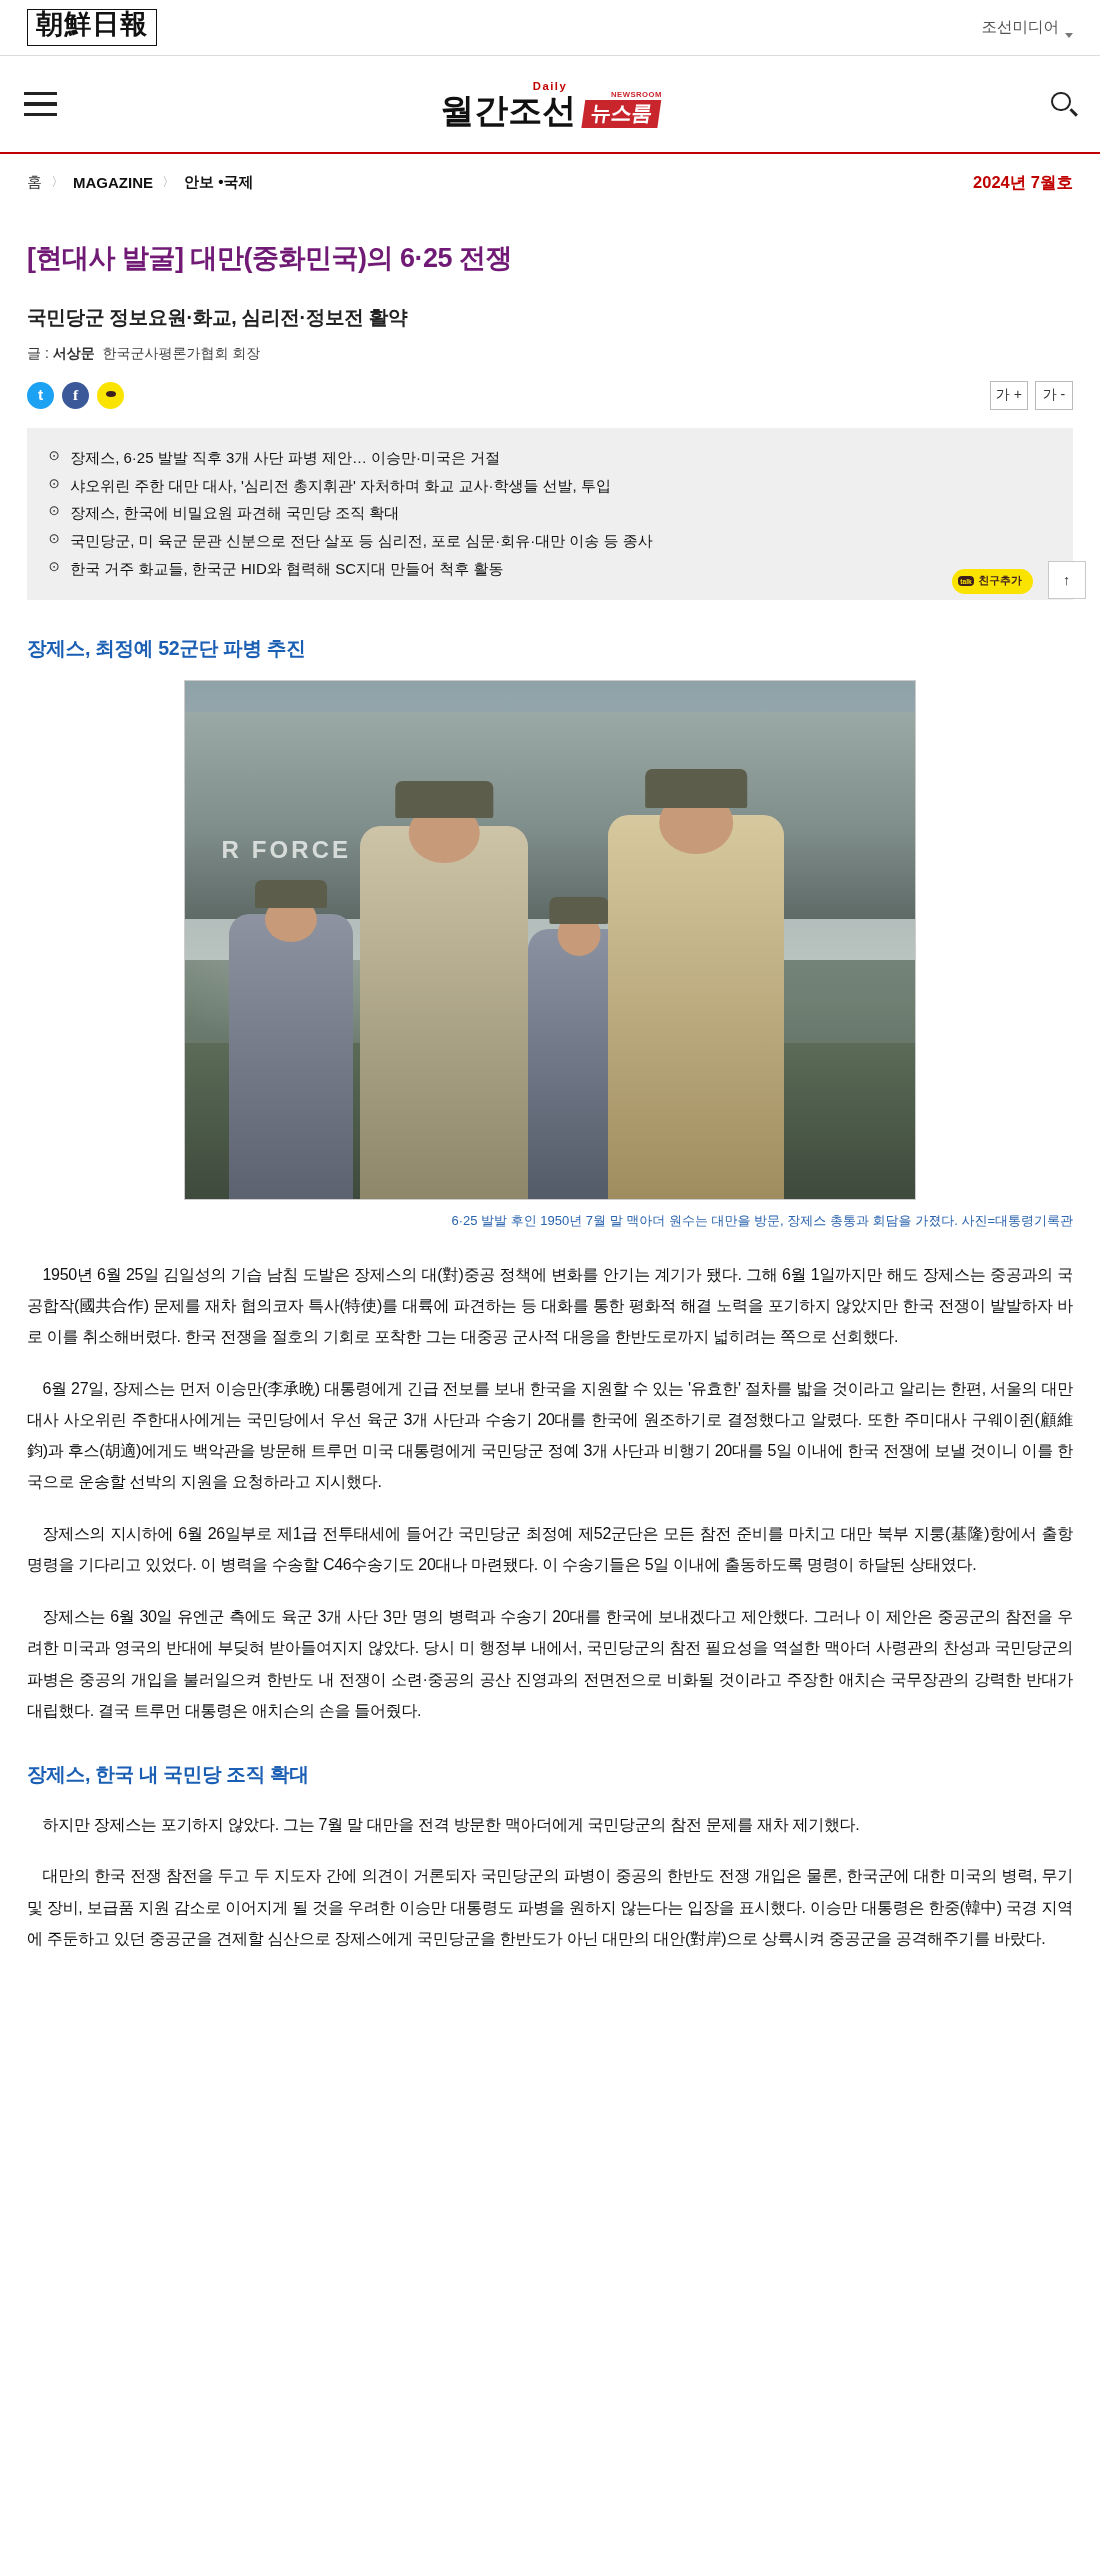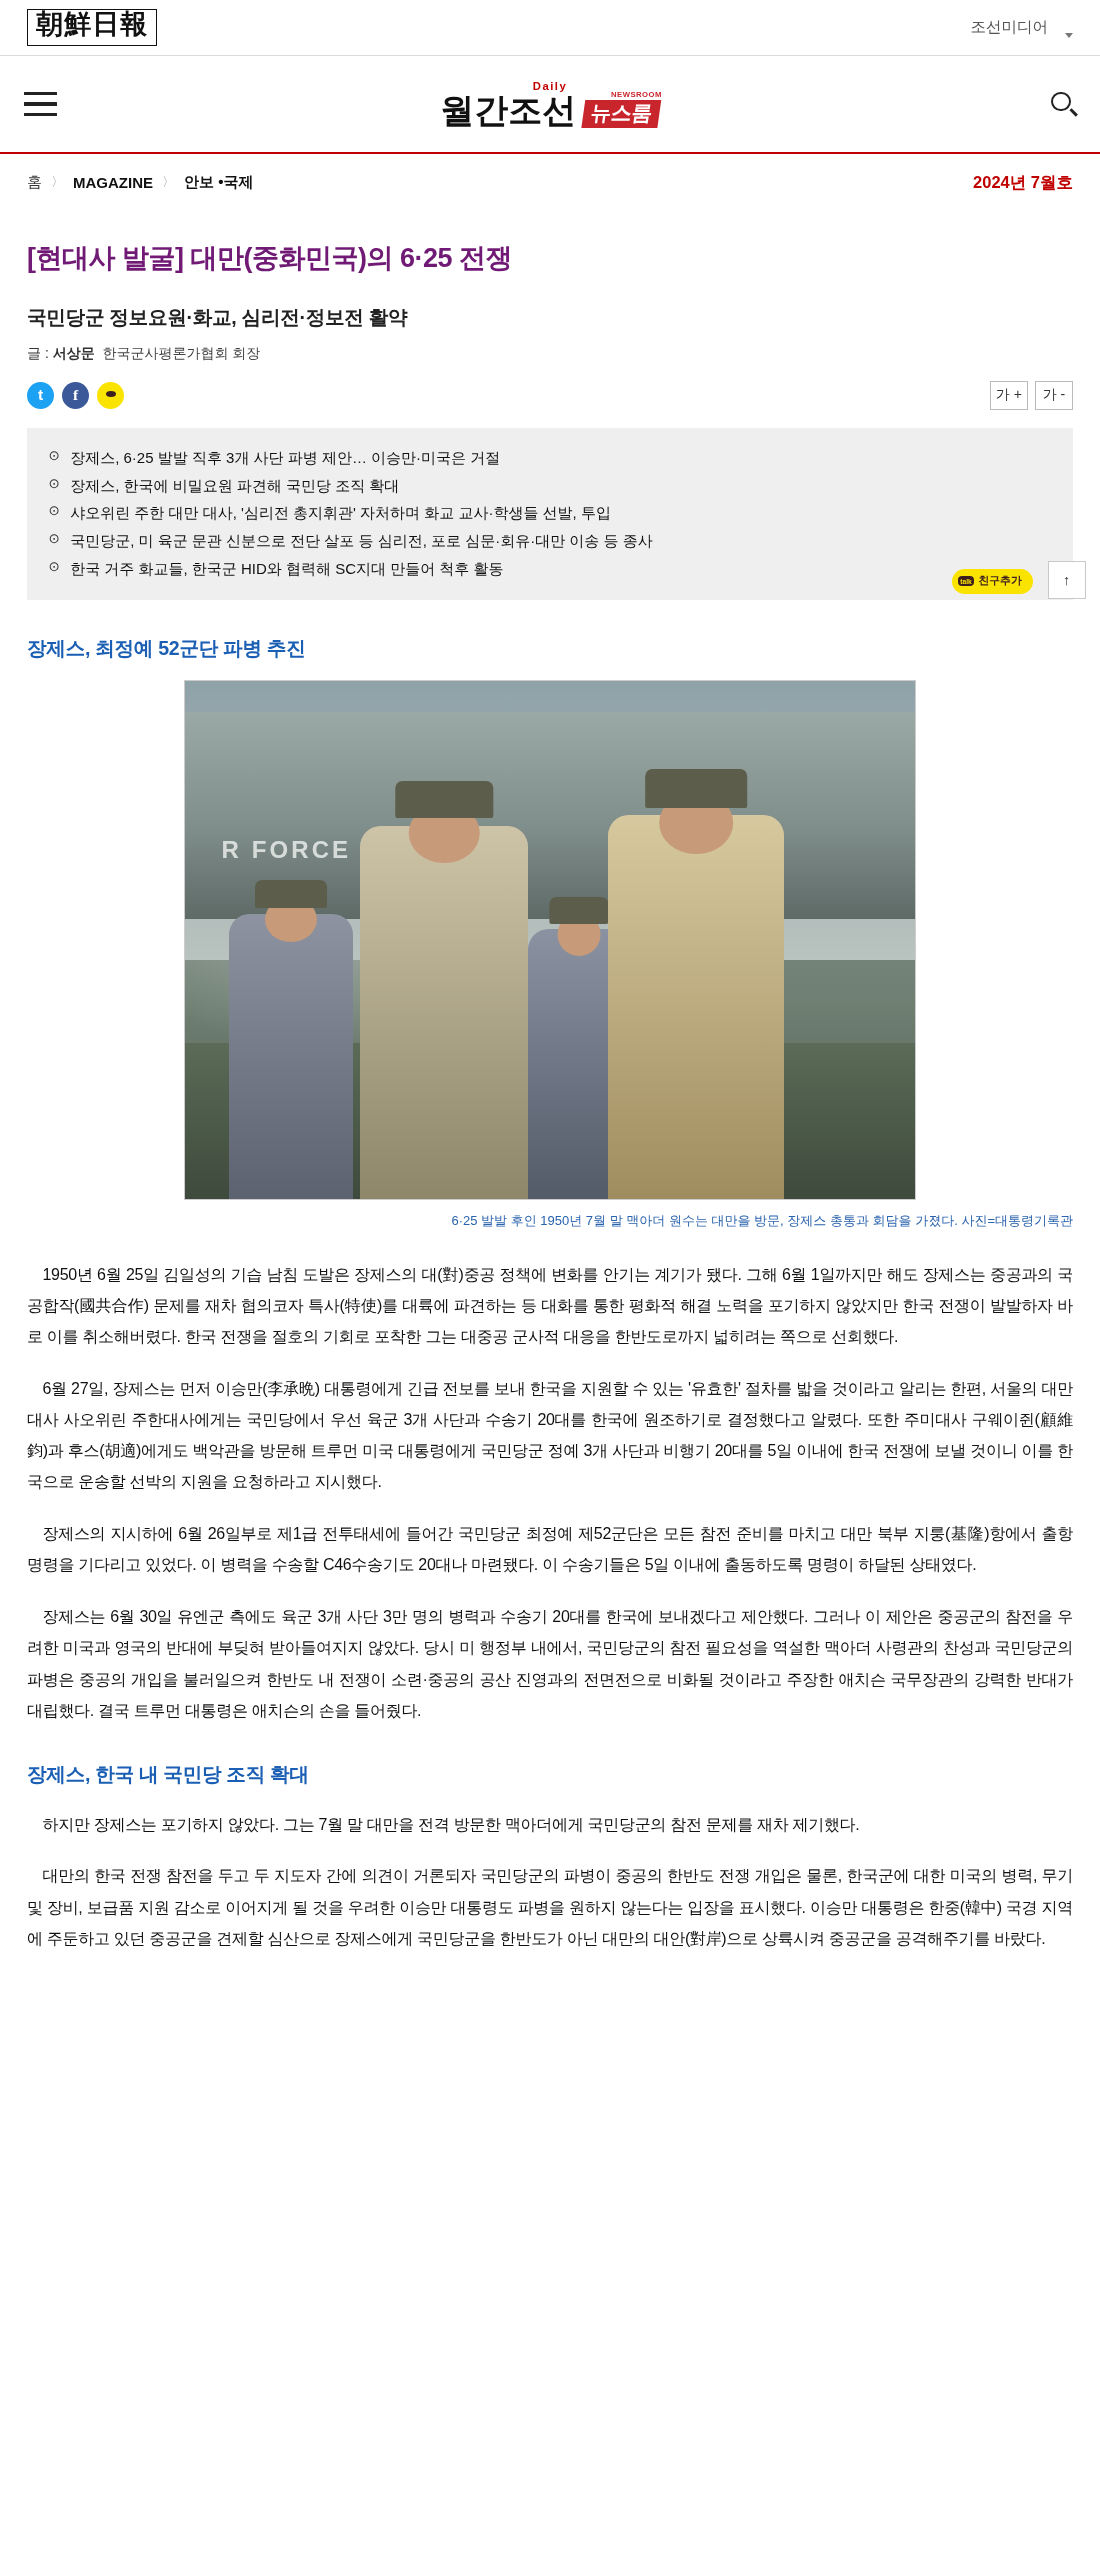--- a/index.html
+++ b/index.html
@@ -16,21 +16,21 @@
     height: 56px;
     border-bottom: 0.5px solid #dcdcdc;
     display: flex; align-items: center; justify-content: space-between;
     padding: 0 27px;
   }
   .chosun-logo {
     font-family: Liberation Mono, monospace;
     font-size: 27px; font-weight: 700; color: #111; letter-spacing: 1px;
     border: 1.5px solid #111; padding: 3.1px 8.2px 5.2px 8.2px; line-height: 1;
   }
-  .topbar-right { display: flex; align-items: flex-end; gap: 17px; }
+  .topbar-right { display: flex; align-items: flex-end; gap: 6px; }
   .topbar-right .label { font-size: 15.5px; color: #555; }
   .caret-down {
     width: 0; height: 0;
     border-left: 4.6px solid transparent; border-right: 4.6px solid transparent;
     border-top: 5.7px solid #777;
   }
 
   
   .masthead {
     height: 98px;
@@ -262,22 +262,22 @@
       <div class="dot kk"></div>
     </div>
     <div class="fontctl">
       <div class="btn">가 +</div>
       <div class="btn">가 -</div>
     </div>
   </div>
 
   <ul class="summary">
     <li>장제스, 6·25 발발 직후 3개 사단 파병 제안… 이승만·미국은 거절</li>
+    <li>샤오위린 주한 대만 대사, '심리전 총지휘관' 자처하며 화교 교사·학생들 선발, 투입</li>
     <li>장제스, 한국에 비밀요원 파견해 국민당 조직 확대</li>
-    <li>샤오위린 주한 대만 대사, '심리전 총지휘관' 자처하며 화교 교사·학생들 선발, 투입</li>
     <li>국민당군, 미 육군 문관 신분으로 전단 살포 등 심리전, 포로 심문·회유·대만 이송 등 종사</li>
     <li>한국 거주 화교들, 한국군 HID와 협력해 SC지대 만들어 척후 활동</li>
   </ul>
 
   <div class="floatzone">
     <div class="kakao-add">친구추가</div>
     <div class="top-btn">↑</div>
   </div>
 
   <div class="article">

